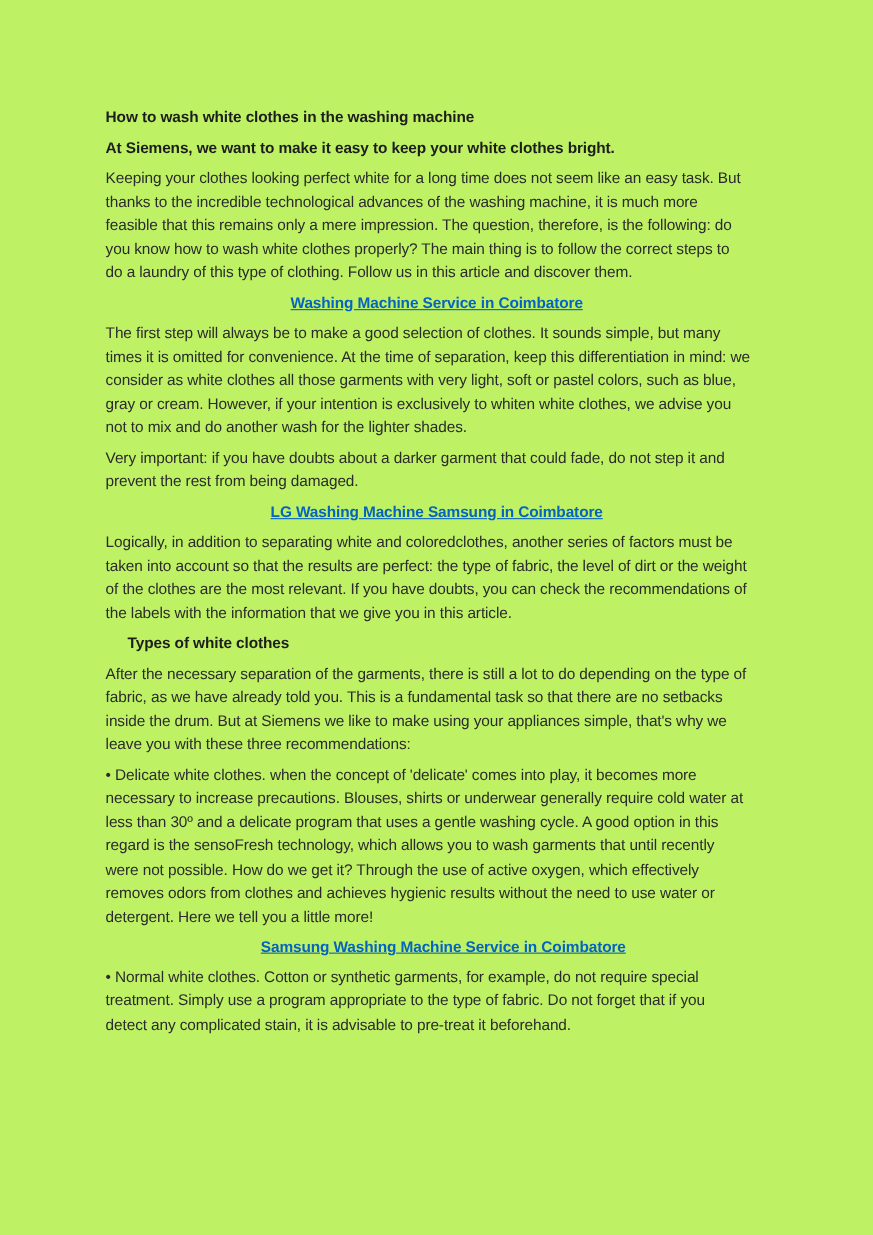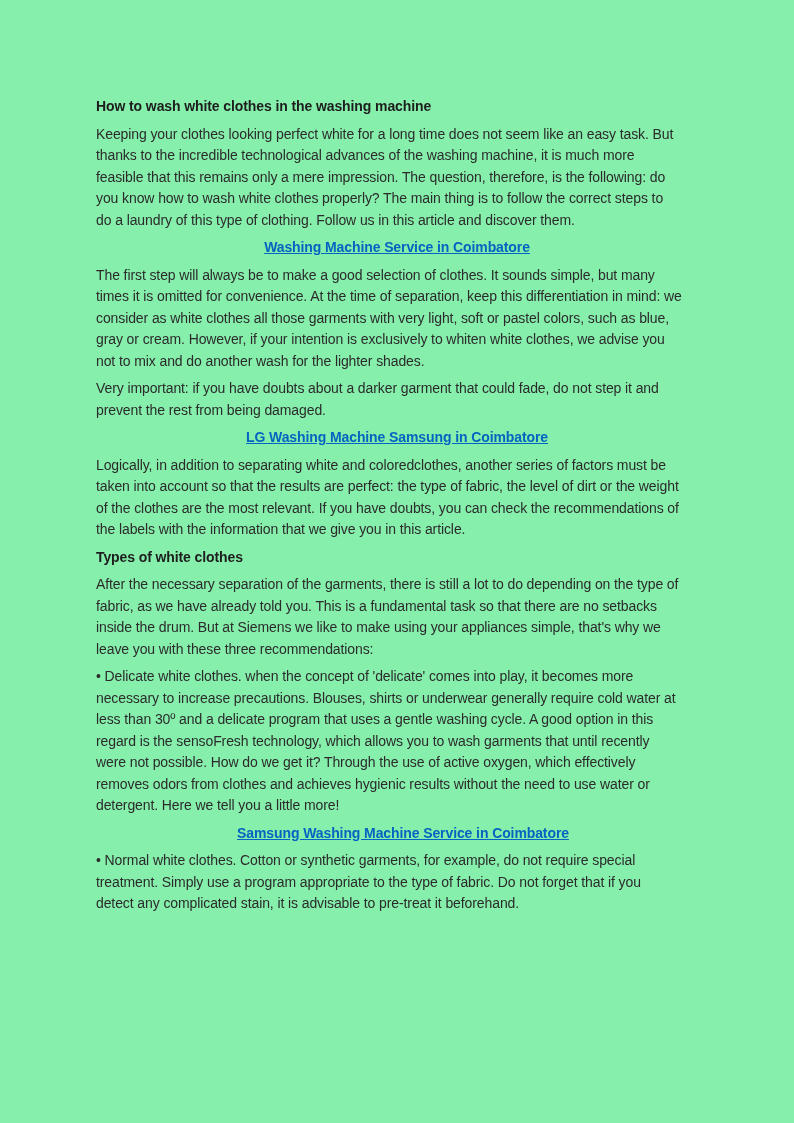--- a/index.html
+++ b/index.html
@@ -36,39 +36,40 @@
   a.doclink {
     font-weight: 700;
     text-decoration: underline;
     cursor: pointer;
     color: #0563c1;
   }
 </style>
 </head>
 <body>
 
-<div class="page" style="background: #86efac; color: rgb(43, 43, 43);">
+<div class="page" style="background: #bef264; color: rgb(43, 43, 43);">
 
   <p class="heading" style="color: rgb(29, 29, 29);">How to wash white clothes in the washing machine</p>
 
+  <p class="heading" style="color: rgb(29, 29, 29);">At Siemens, we want to make it easy to keep your white clothes bright.</p>
 
   <p class="para">Keeping your clothes looking perfect white for a long time does not seem like an easy task. But thanks to the incredible technological advances of the washing machine, it is much more feasible that this remains only a mere impression. The question, therefore, is the following: do you know how to wash white clothes properly? The main thing is to follow the correct steps to do a laundry of this type of clothing. Follow us in this article and discover them.</p>
 
   <p class="link-line"><a class="doclink" style="color: rgb(5, 99, 193); text-align: center;">Washing Machine Service in Coimbatore</a></p>
 
 
   <p class="para">The first step will always be to make a good selection of clothes. It sounds simple, but many times it is omitted for convenience. At the time of separation, keep this differentiation in mind: we consider as white clothes all those garments with very light, soft or pastel colors, such as blue, gray or cream. However, if your intention is exclusively to whiten white clothes, we advise you not to mix and do another wash for the lighter shades.</p>
 
   <p class="para">Very important: if you have doubts about a darker garment that could fade, do not step it and prevent the rest from being damaged.</p>
 
   <p class="link-line"><a class="doclink" style="color: rgb(5, 99, 193);">LG Washing Machine Samsung in Coimbatore</a></p>
 
   <p class="para">Logically, in addition to separating white and coloredclothes, another series of factors must be taken into account so that the results are perfect: the type of fabric, the level of dirt or the weight of the clothes are the most relevant. If you have doubts, you can check the recommendations of the labels with the information that we give you in this article.</p>
 
-  <p class="heading" style="color: rgb(29, 29, 29);">Types of white clothes</p>
+  <p class="heading" style="color: rgb(29, 29, 29); margin-left: 20px;">Types of white clothes</p>
 
   <p class="para">After the necessary separation of the garments, there is still a lot to do depending on the type of fabric, as we have already told you. This is a fundamental task so that there are no setbacks inside the drum. But at Siemens we like to make using your appliances simple, that's why we leave you with these three recommendations:</p>
 
   <p class="para">• Delicate white clothes. when the concept of 'delicate' comes into play, it becomes more necessary to increase precautions. Blouses, shirts or underwear generally require cold water at less than 30º and a delicate program that uses a gentle washing cycle. A good option in this regard is the sensoFresh technology, which allows you to wash garments that until recently were not possible. How do we get it? Through the use of active oxygen, which effectively removes odors from clothes and achieves hygienic results without the need to use water or detergent. Here we tell you a little more!</p>
 
   <p class="link-line"><a class="doclink" style="color: rgb(5, 99, 193); margin-left: 12px;">Samsung Washing Machine Service in Coimbatore</a></p>
 
   <p class="para">• Normal white clothes. Cotton or synthetic garments, for example, do not require special treatment. Simply use a program appropriate to the type of fabric. Do not forget that if you detect any complicated stain, it is advisable to pre-treat it beforehand.</p>
 
 </div>

